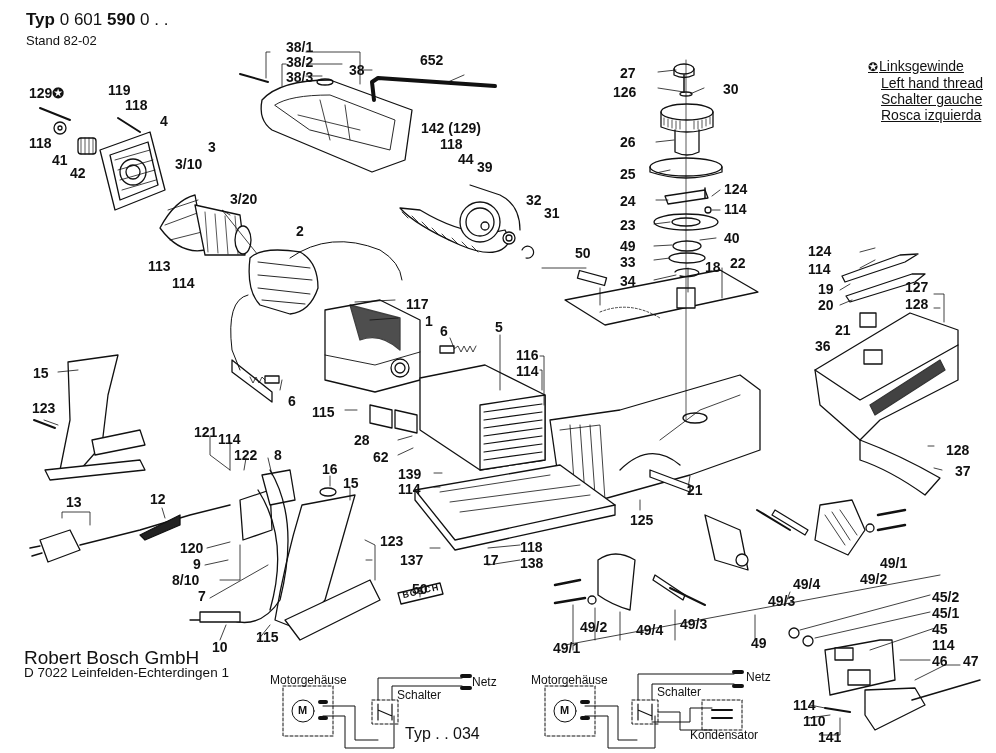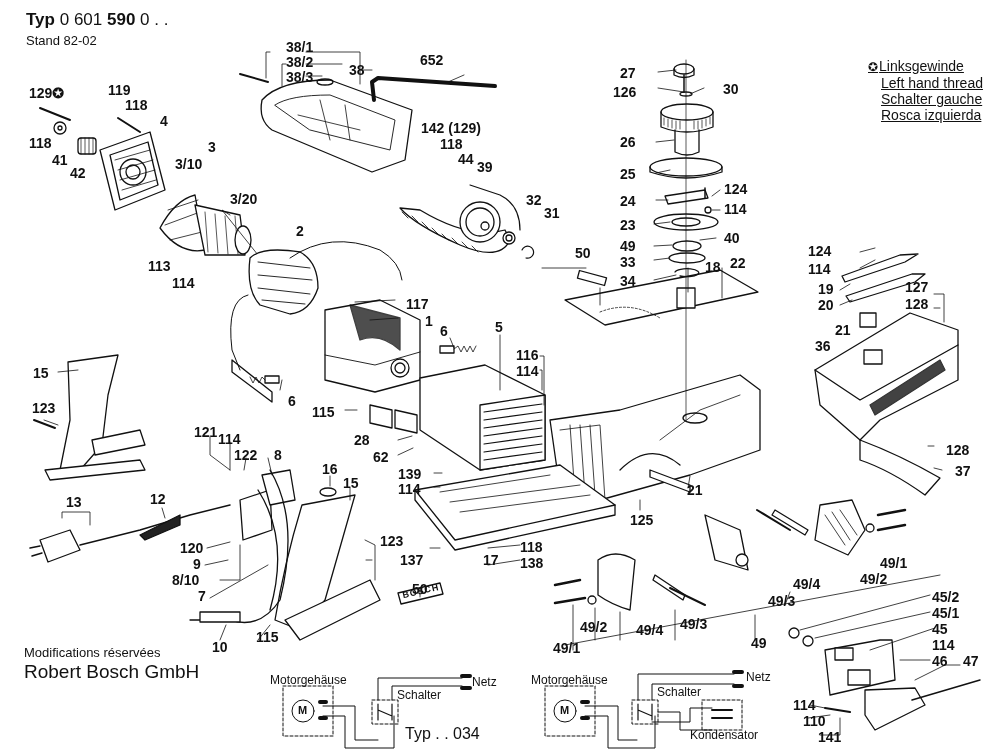--- a/index.html
+++ b/index.html
@@ -30,23 +30,23 @@
 <div class="abs hdr-stand">Stand 82-02</div>
 
 <div class="abs legend">
   <div><span class="star">✪</span><span>Linksgewinde</span></div>
   <div style="padding-left:13px">Left hand thread</div>
   <div style="padding-left:13px">Schalter gauche</div>
   <div style="padding-left:13px">Rosca izquierda</div>
 </div>
 
 <div class="abs footer">
-  <div>Modifications réservées</div>
   <div class="corp">
     <div style="font-size:19px">Robert Bosch GmbH</div>
+    <div style="font-size:13.5px">D 7022 Leinfelden-Echterdingen 1</div>
   </div>
 </div>
 
 <svg id="drawing" width="996" height="753" viewBox="0 0 996 753" fill="none" stroke="#111" stroke-width="1.3" stroke-linejoin="round" stroke-linecap="round">
 
   <g>
     <path d="M100 150 L150 132 L165 190 L115 210 Z" fill="#fff"></path>
     <path d="M110 155 L148 142 L158 185 L120 200 Z"></path>
     <circle cx="133" cy="172" r="13"></circle>
       <circle cx="133" cy="172" r="7"></circle>

